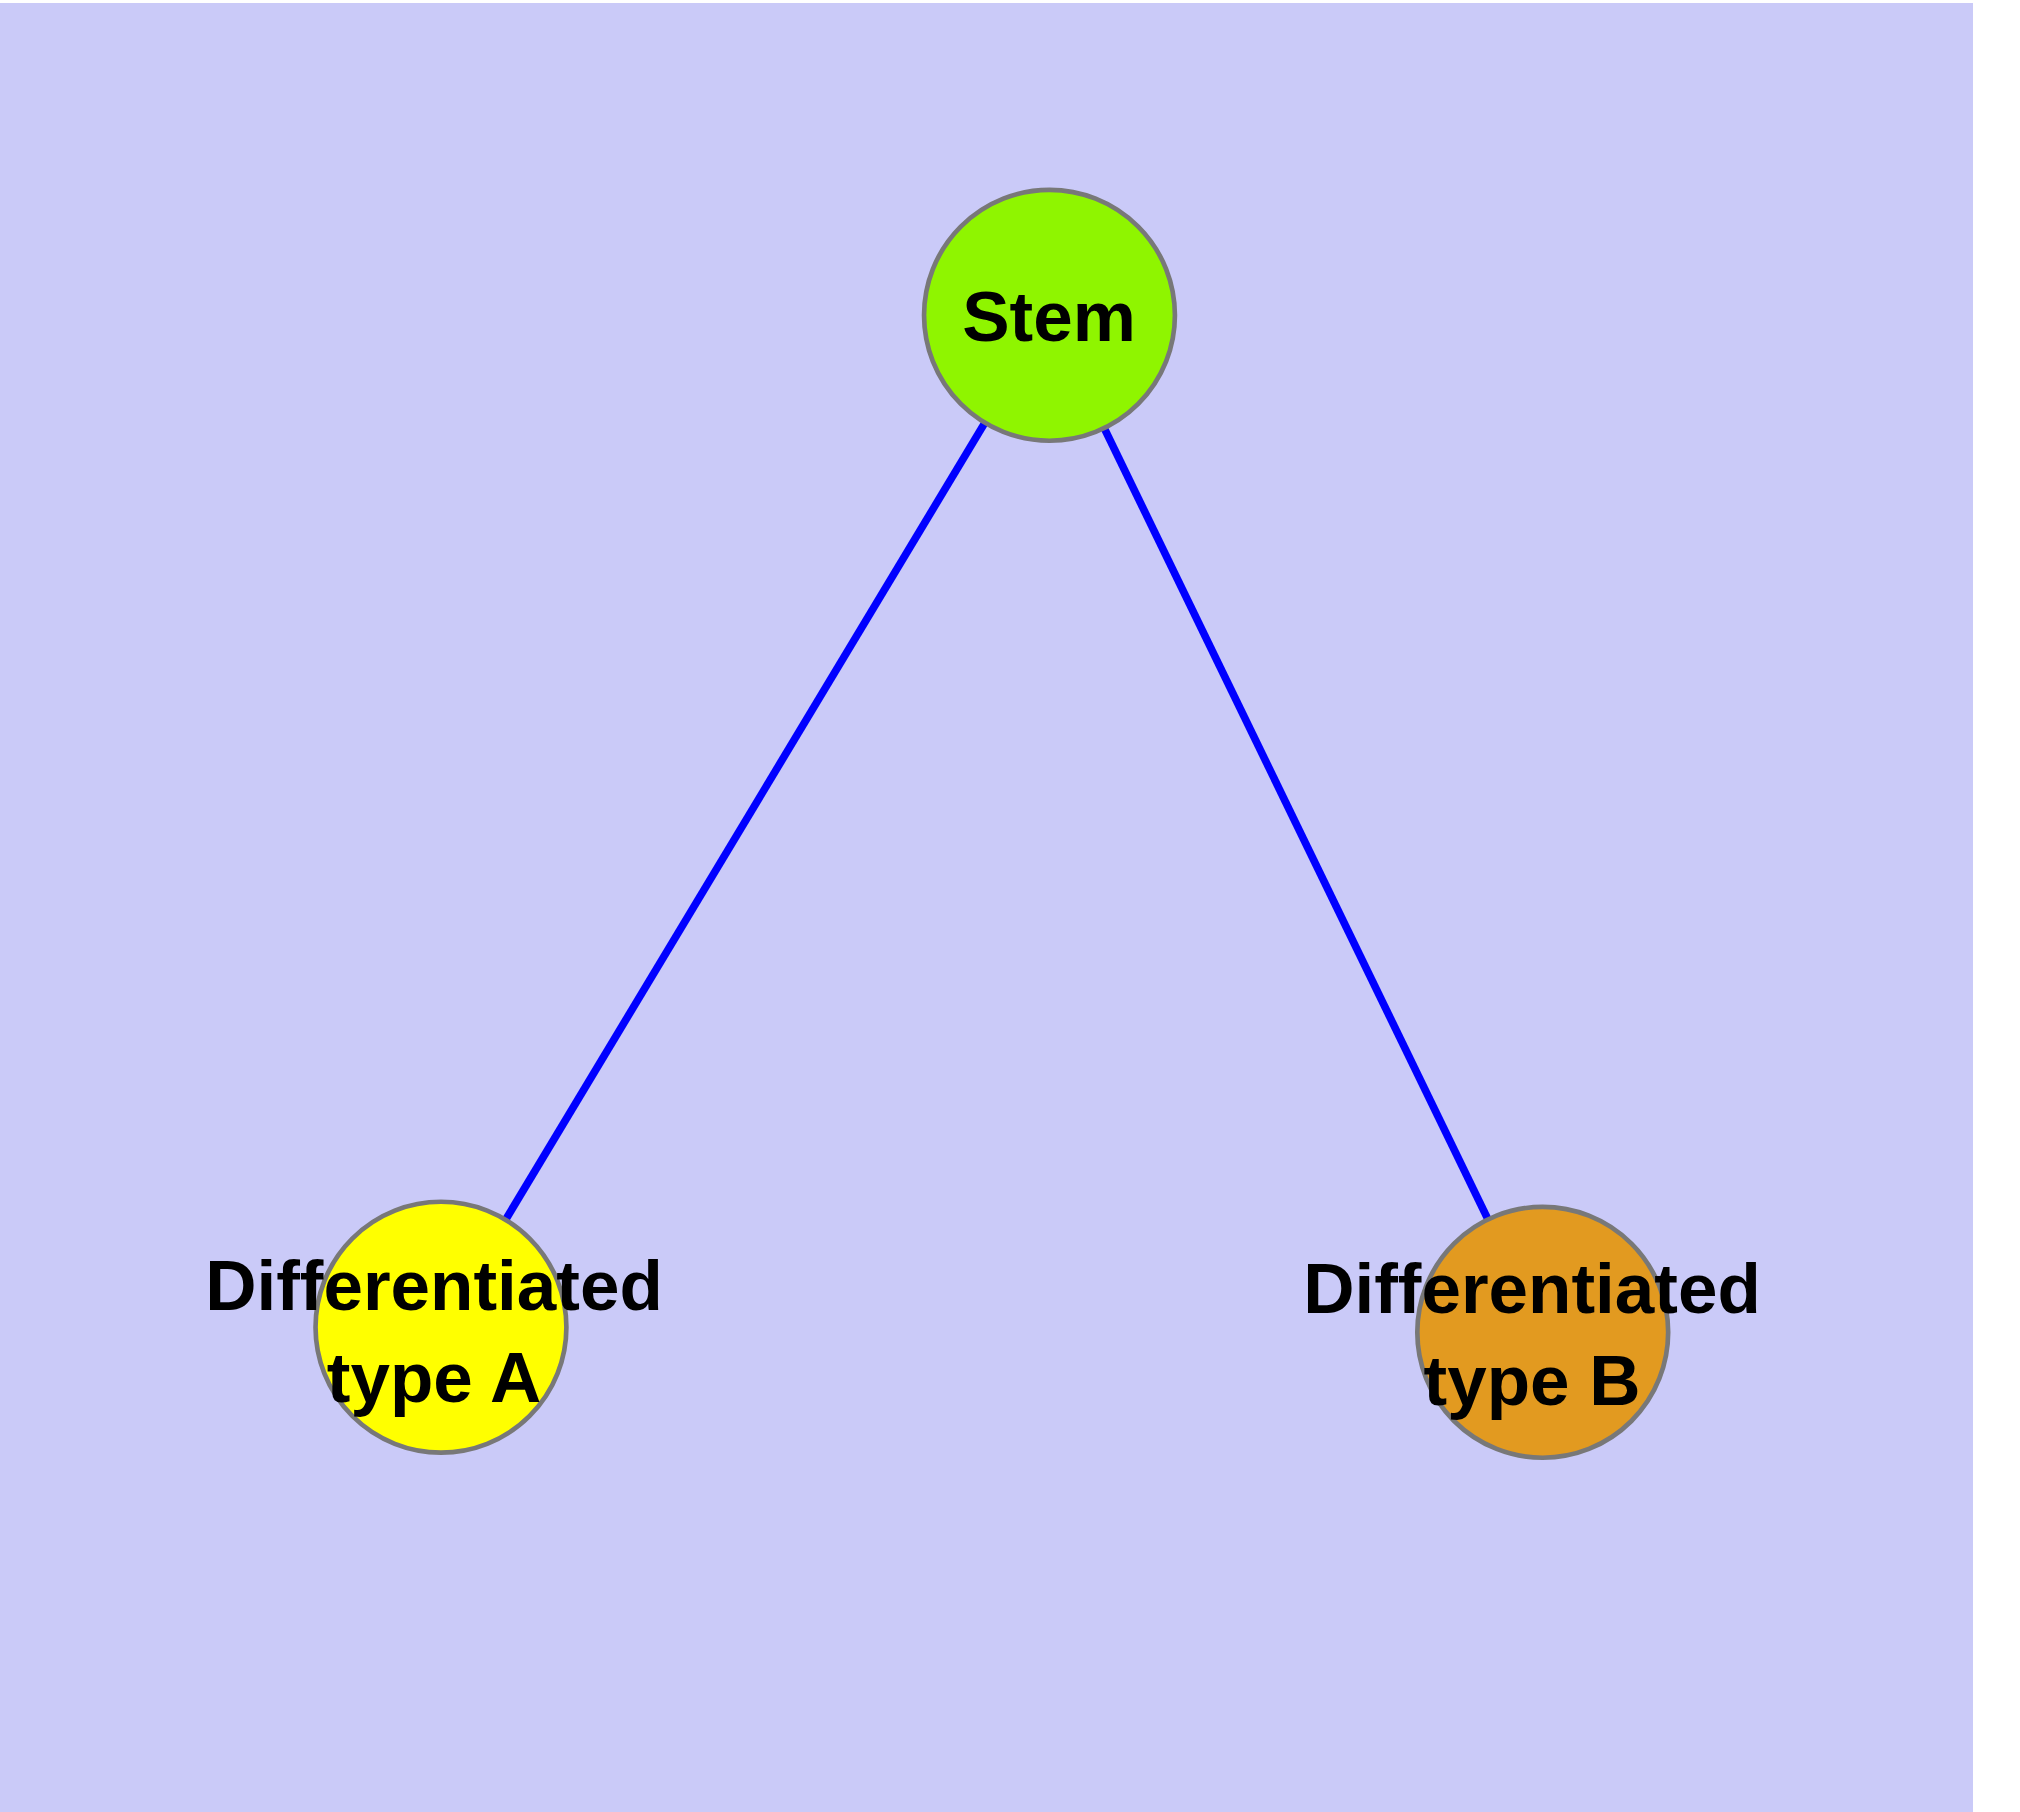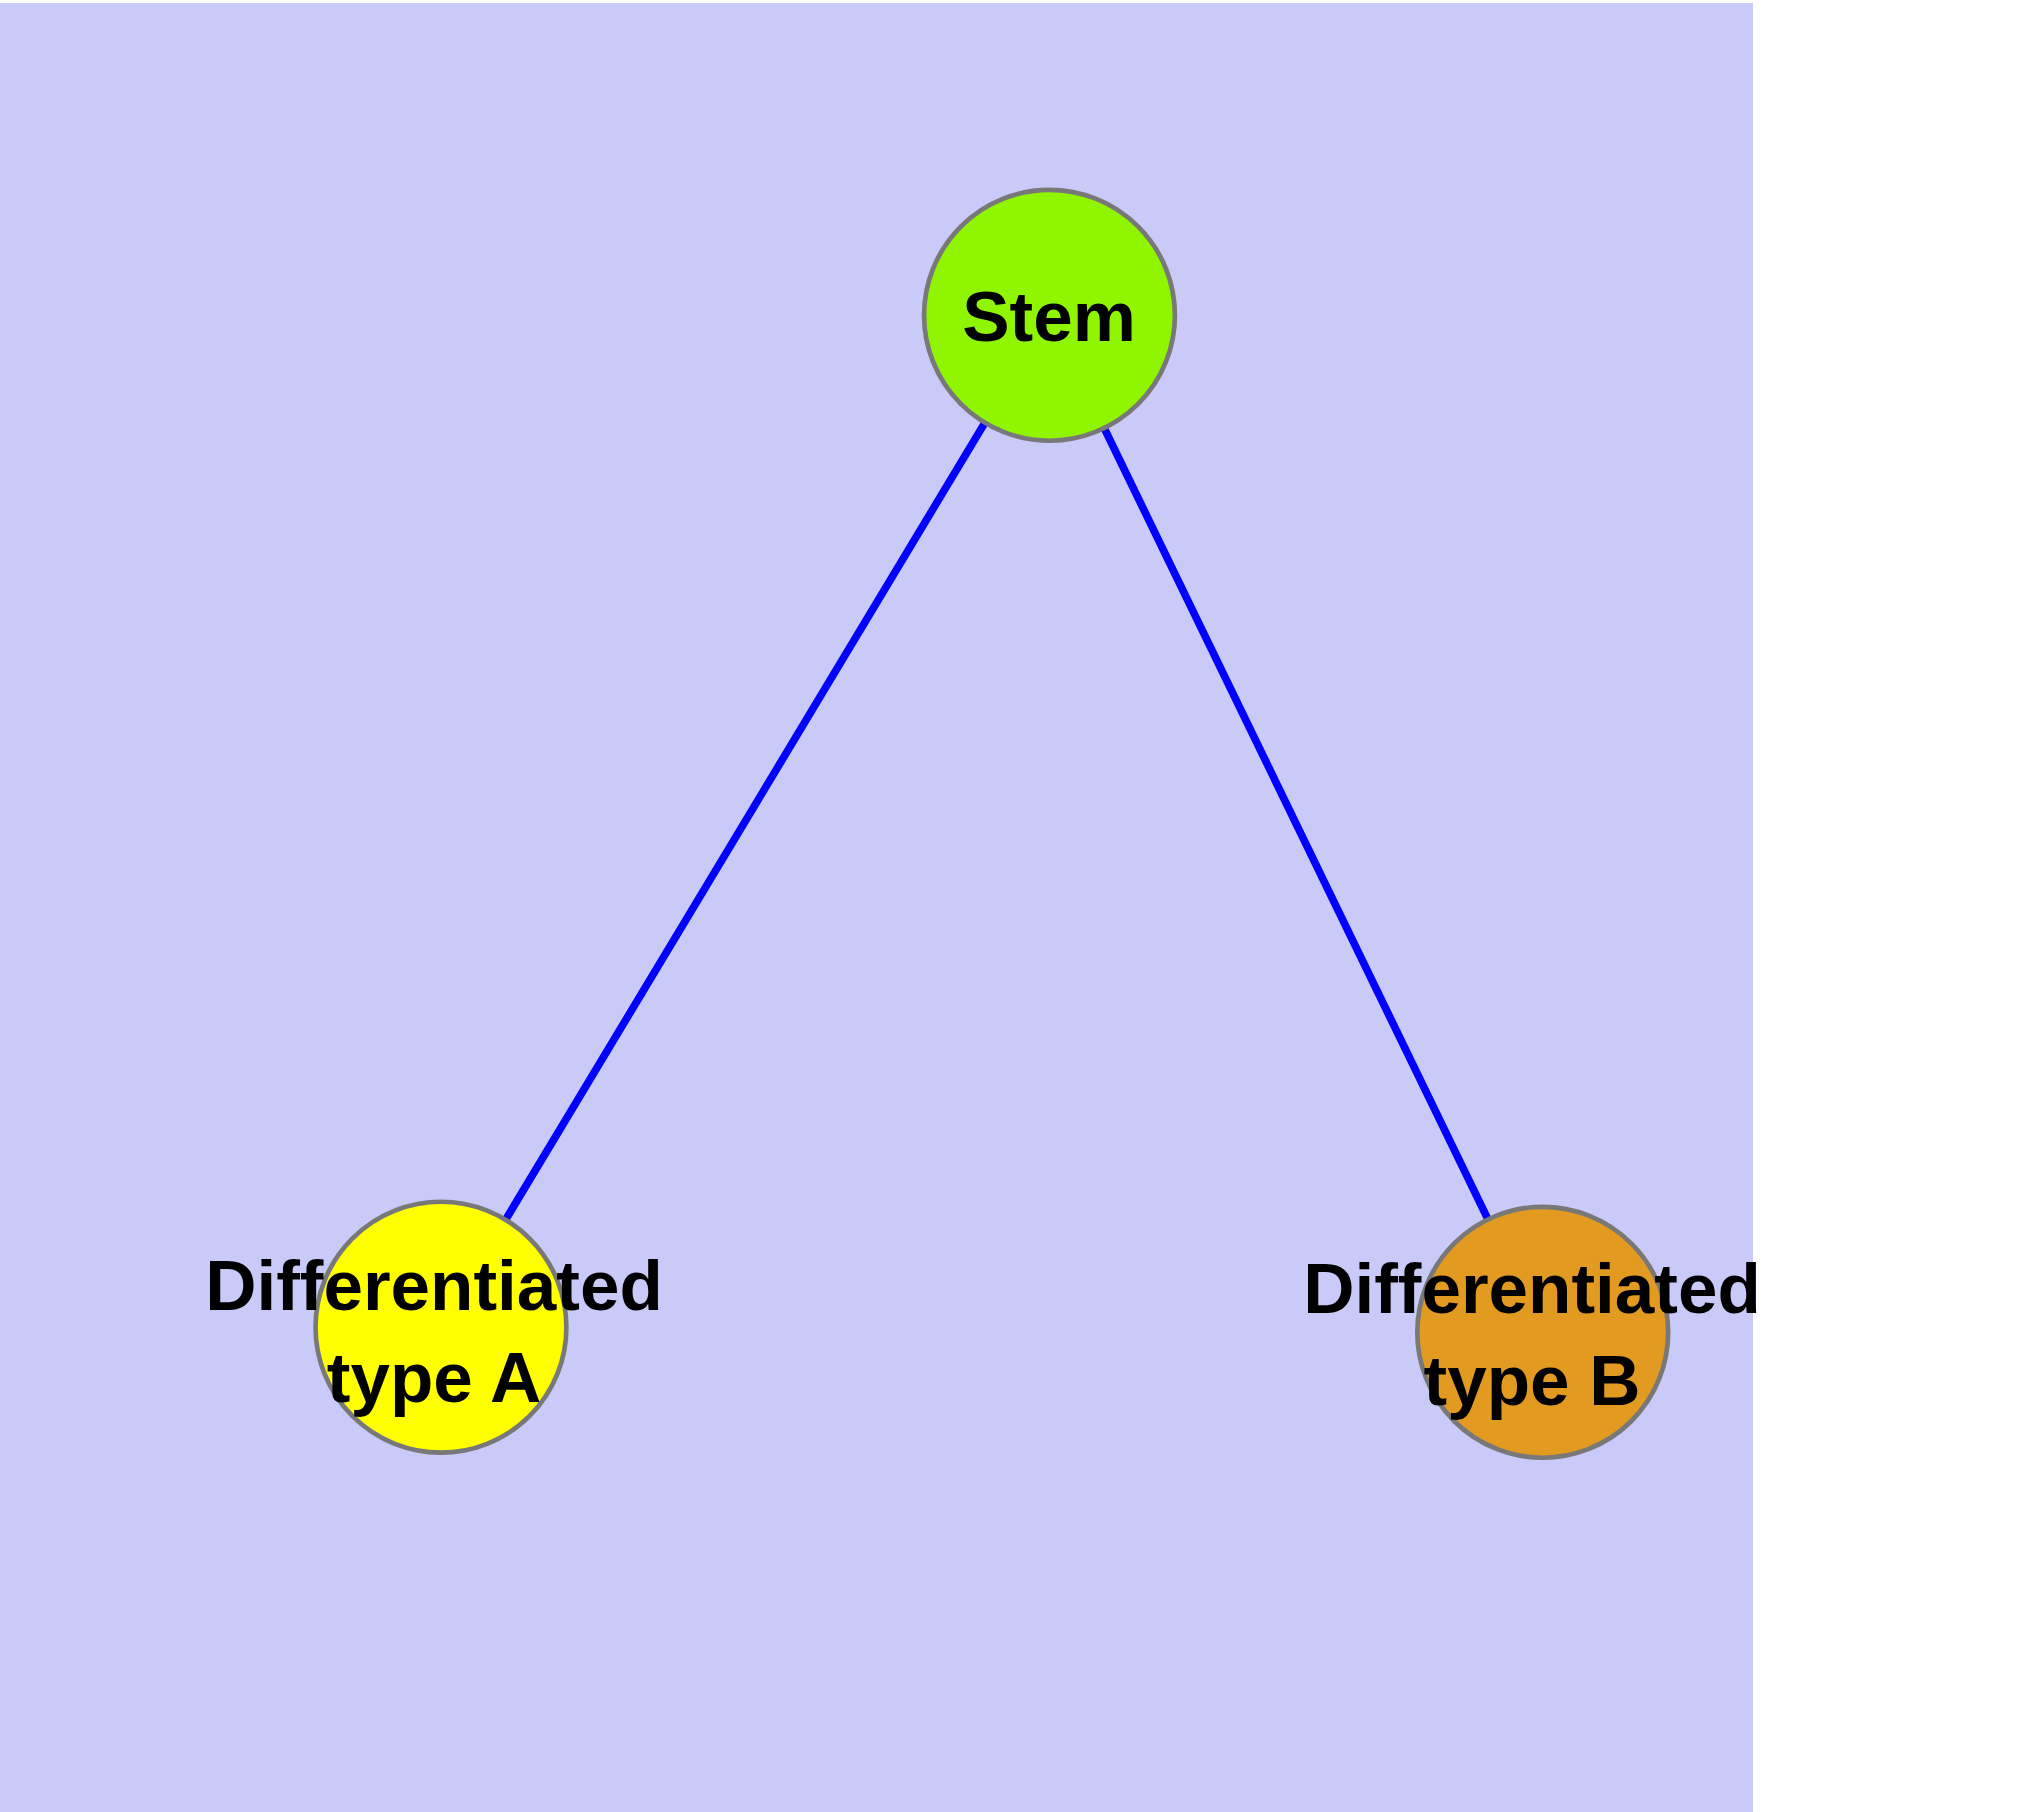--- a/index.html
+++ b/index.html
@@ -17,21 +17,21 @@
   .top-strip {
     position: absolute;
     left: 0; top: 0;
     width: 100%;
     height: 3.4px;
     background: var(--top-strip, #ffffff);
   }
   .canvas {
     position: absolute;
     left: 0; top: 3.4px;
-    width: 1753px;
+    width: 1973px;
     height: 1809px;
     background: var(--background, #CACAF8);
   }
   .diagram-svg {
     position: absolute;
     left: 0; top: -3.4px;
     width: 2021px;
     height: 1812px;
     display: block;
   }

